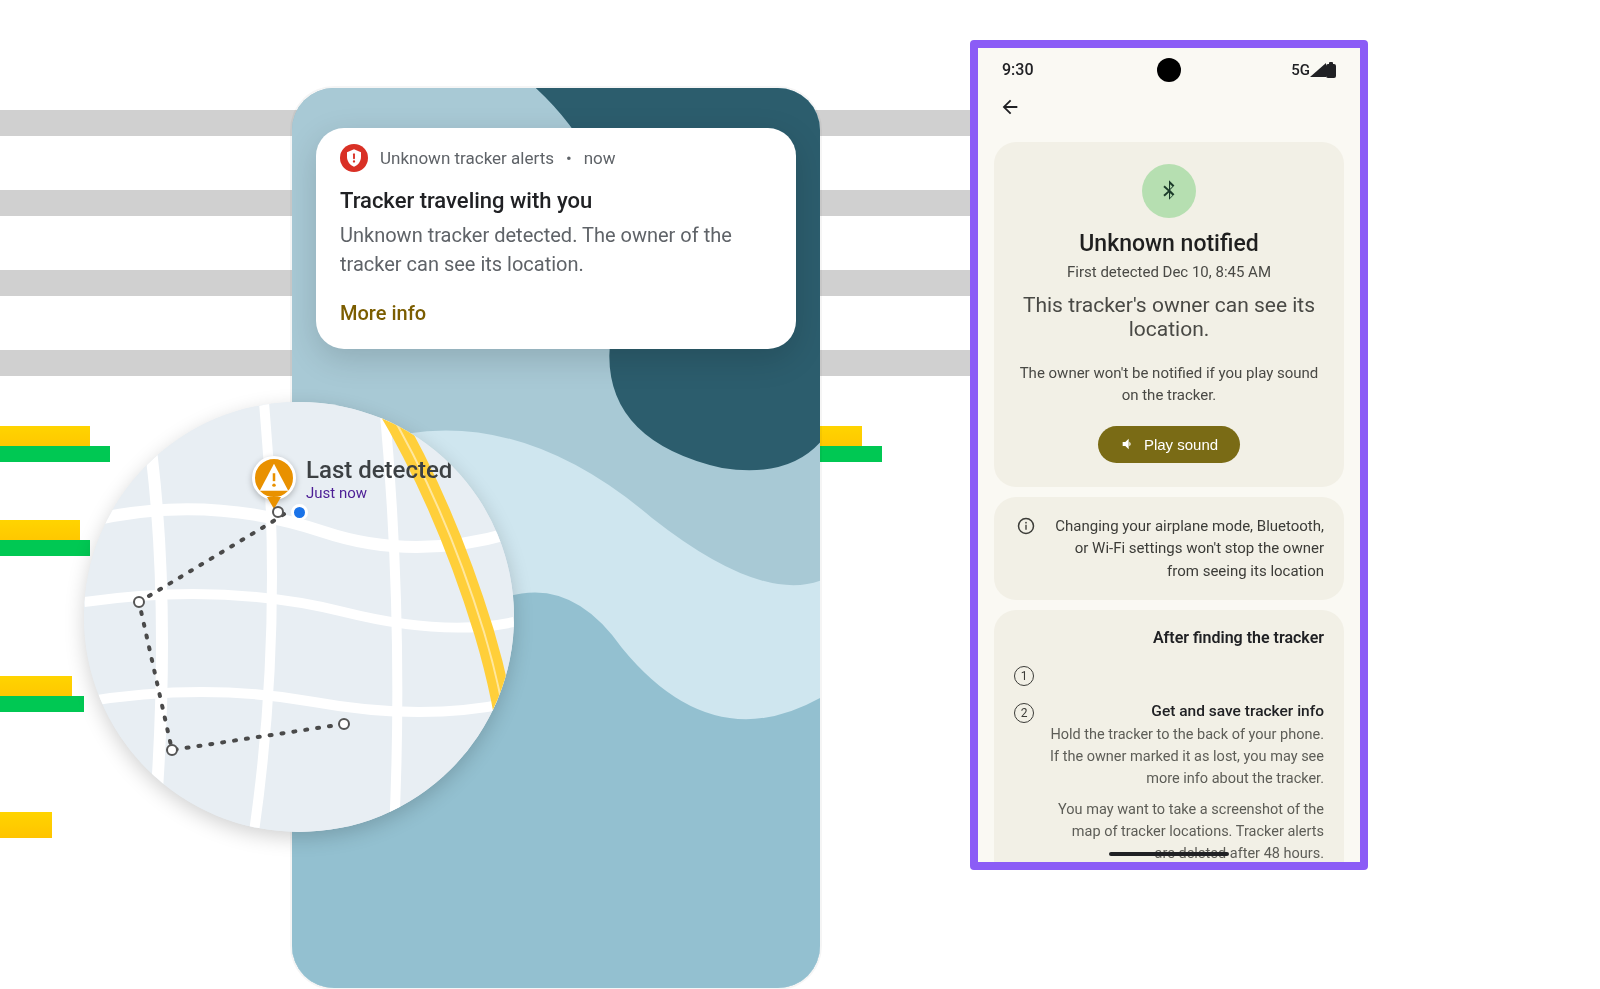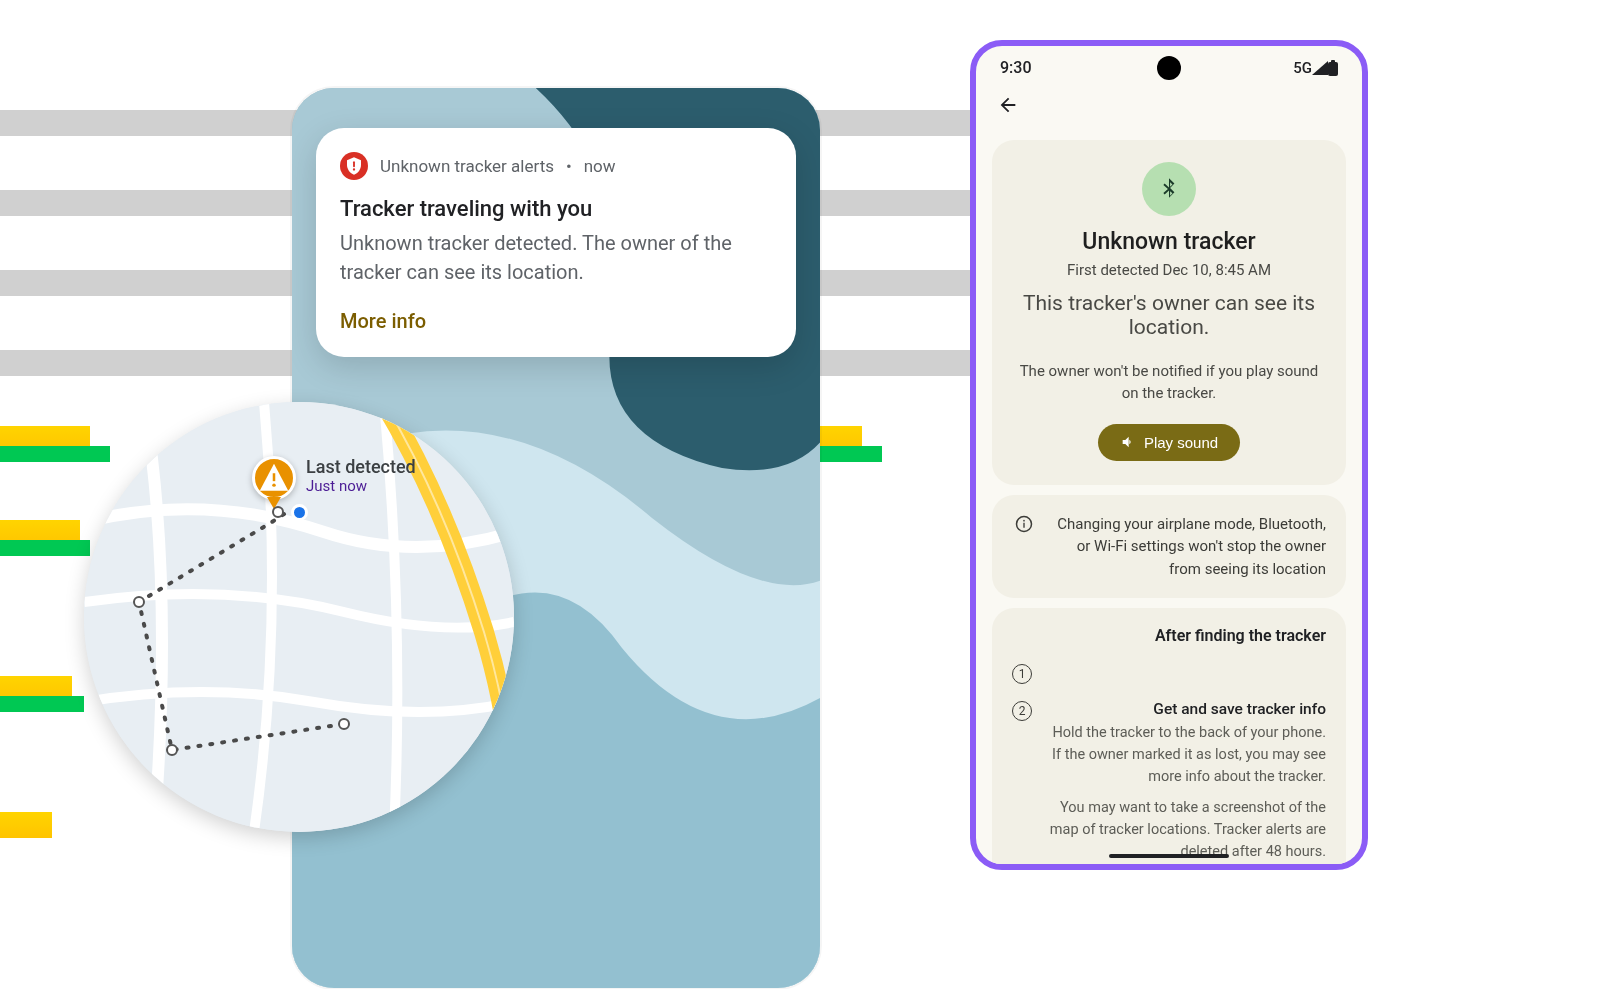--- a/index.html
+++ b/index.html
@@ -17,21 +17,21 @@
     position:absolute; left:292px; top:88px; width:528px; height:900px;
     border-radius:42px; overflow:hidden;
     background: #95bcca;
     box-shadow: 0 0 0 2px rgba(0,0,0,0.04);
   }
   .phone-left svg.bg { position:absolute; inset:0; width:100%; height:100%; }
 
   .notif {
     position:absolute; left:24px; right:24px; top:40px;
     background:#fff; border-radius:28px;
-    padding:24px 24px 24px 24px;
+    padding:16px 24px 24px 24px;
     box-shadow: 0 10px 32px rgba(0,0,0,0.15);
   }
   .notif .hdr { display:flex; align-items:center; gap:12px; color:#5f6368; font-size:17px; margin-bottom:16px; }
   .notif .shield { width:28px; height:28px; }
   .notif .title { font-size:22px; color:#202124; font-weight:500; margin-bottom:8px; }
   .notif .body { font-size:20px; color:#5f6368; line-height:1.45; margin-bottom:22px; }
   .notif .more-info { color:#7b5d00; font-size:20px; font-weight:500; cursor:pointer; }
 
   
   .map-circle {
@@ -40,27 +40,27 @@
     background:#e6edf2;
   }
   .map-circle svg { position:absolute; inset:0; width:100%; height:100%; }
   .map-pin { position:absolute; left:168px; top:54px; width:44px; height:44px;
     background:#e99100; border-radius:50%; border:3px solid #fff;
     display:flex; align-items:center; justify-content:center; box-shadow:0 2px 6px rgba(0,0,0,0.25); }
   .map-pin-tri { position:absolute; left:183px; top:95px; width:0; height:0; border-left:7px solid transparent; border-right:7px solid transparent; border-top:12px solid #e99100; }
   .bluedot { position:absolute; left:207px; top:102px; width:17px; height:17px; background:#1a73e8; border:3px solid #fff; border-radius:50%; }
   .enddot { position:absolute; width:12px; height:12px; border:2.5px solid #555; background:#fff; border-radius:50%; }
   .map-label { position:absolute; left:222px; top:54px; }
-  .map-label .lbl { font-size:18px; color:#3c4043; font-weight:500; }
+  .map-label .lbl { font-size:24px; color:#3c4043; font-weight:500; }
   .map-label .sub { font-size:15px; color:#4c1d95; }
 
   
   .phone-right {
     position:absolute; left:970px; top:40px; width:398px; height:830px;
-    border:6px solid #8b5cf6; border-radius:32px;
+    border:8px solid #8b5cf6; border-radius:4px;
     background:#faf9f3;
     overflow:hidden;
   }
   .statusbar {
     display:flex; justify-content:space-between; align-items:center;
     padding:12px 24px 8px 24px; font-size:16px; color:#202124; font-weight:500;
   }
   .punch { position:absolute; top:10px; left:50%; transform:translateX(-50%); width:24px; height:24px; background:#000; border-radius:50%; }
   .sb-right { display:flex; align-items:center; gap:0; font-size:15px; }
   .sb-right svg { display:block; }
@@ -198,21 +198,21 @@
           </svg>
       </div>
     </div>
 
     <div class="card topcard">
       <div class="bt-circle">
         <svg width="26" height="26" viewBox="0 0 24 24">
             <path d="M12 2 L17 7 L13 11 L17 15 L12 20 V13.4 L8 17 L6.8 15.8 L11 12 L6.8 8.2 L8 7 L12 10.6 Z M13 5.8 V10 L15.2 7.8 Z M13 14 V18.2 L15.2 16 Z" fill="#1b3b2a"></path>
           </svg>
       </div>
-      <h2>Unknown tracker</h2>
+      <h2>Unknown notified</h2>
       <div class="meta">First detected Dec 10, 8:45 AM</div>
       <div class="meta2">This tracker's owner can see its location.</div>
       <div class="meta3">The owner won't be notified if you play sound on the tracker.</div>
       <button class="playsound">
         <svg width="16" height="16" viewBox="0 0 24 24">
             <path d="M4 9v6h4l5 5V4L8 9H4zm12 3a4 4 0 0 0-2-3.5v7A4 4 0 0 0 16 12z" fill="#fff"></path>
           </svg>
         <span>Play sound</span>
       </button>
     </div>

